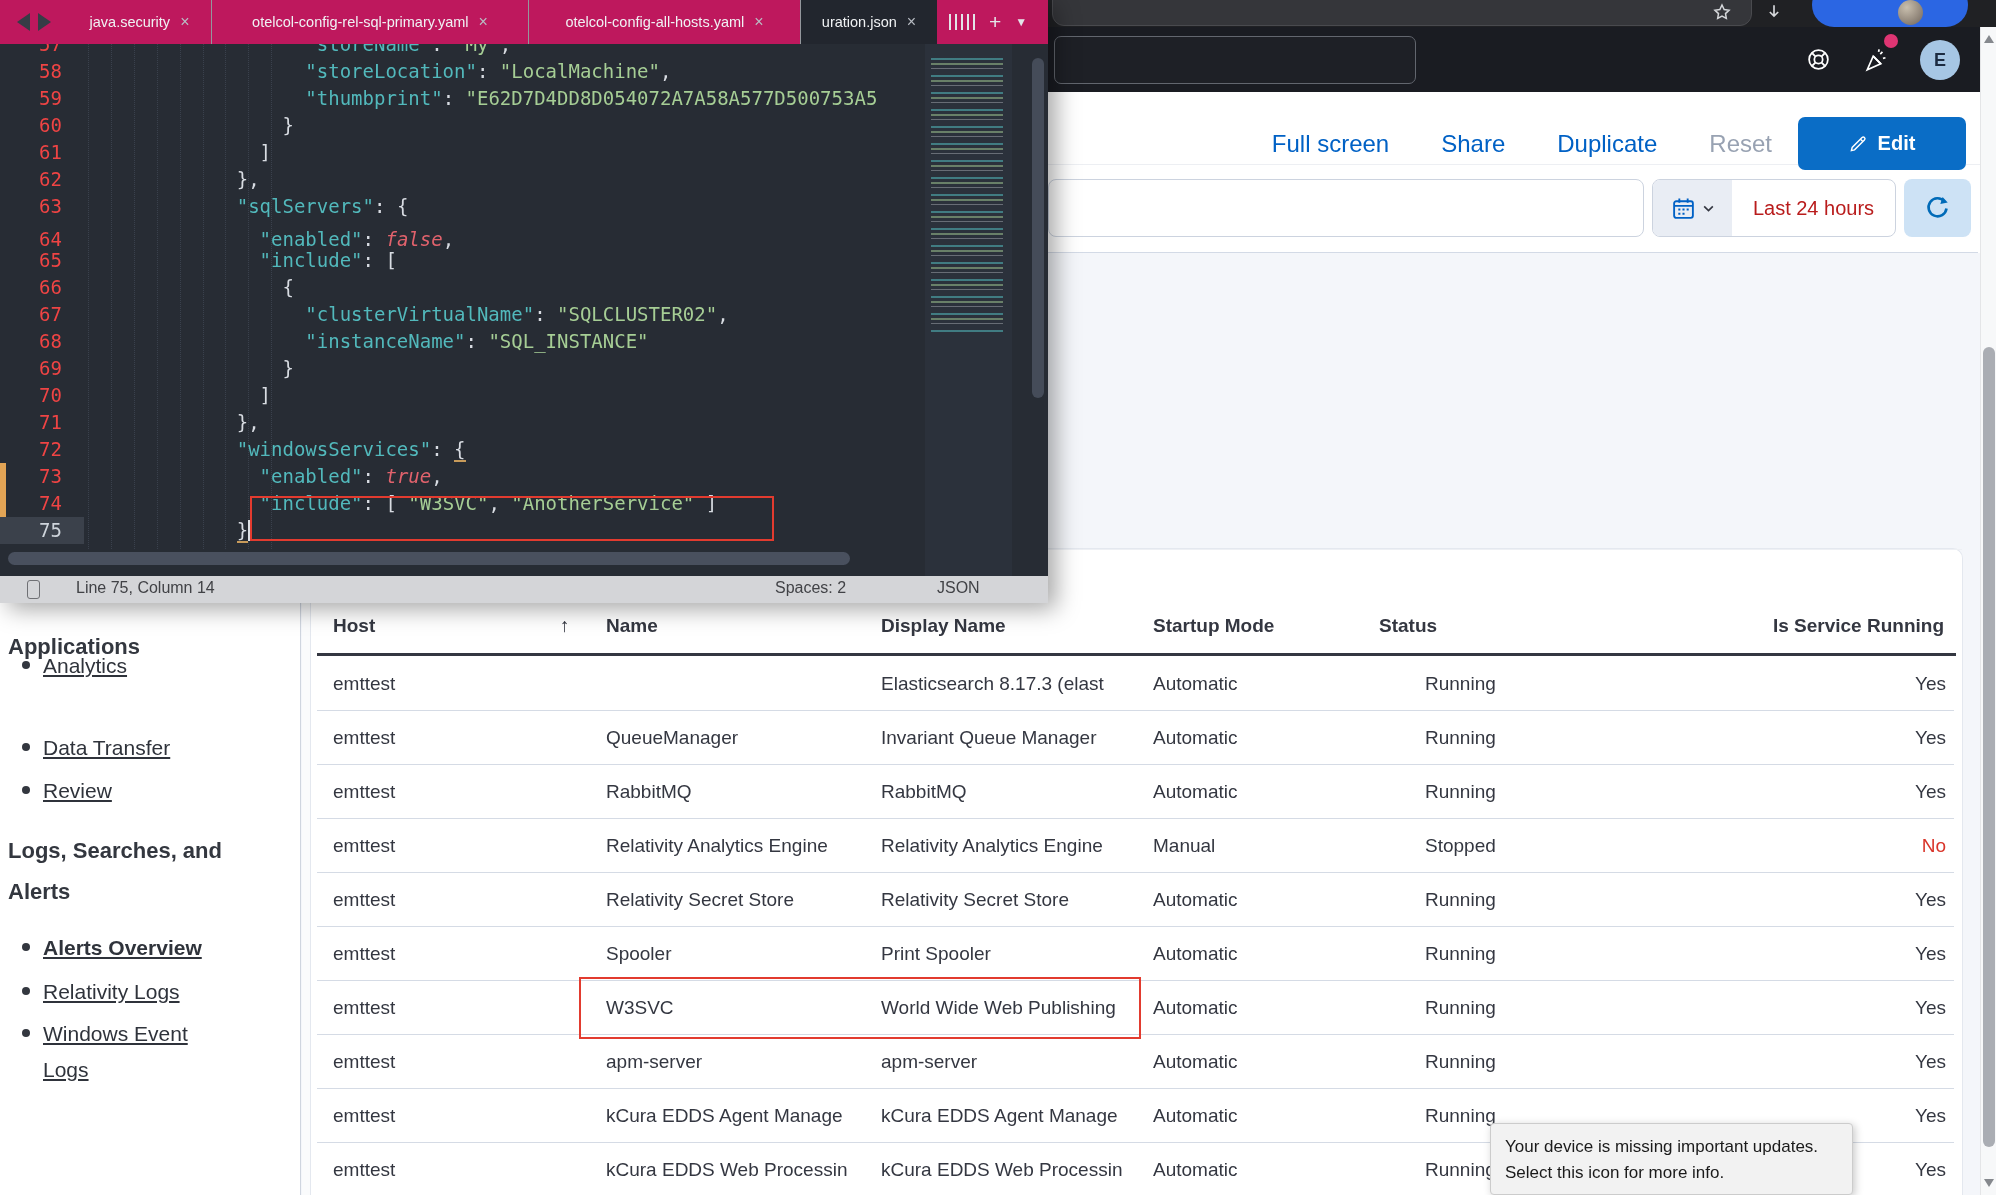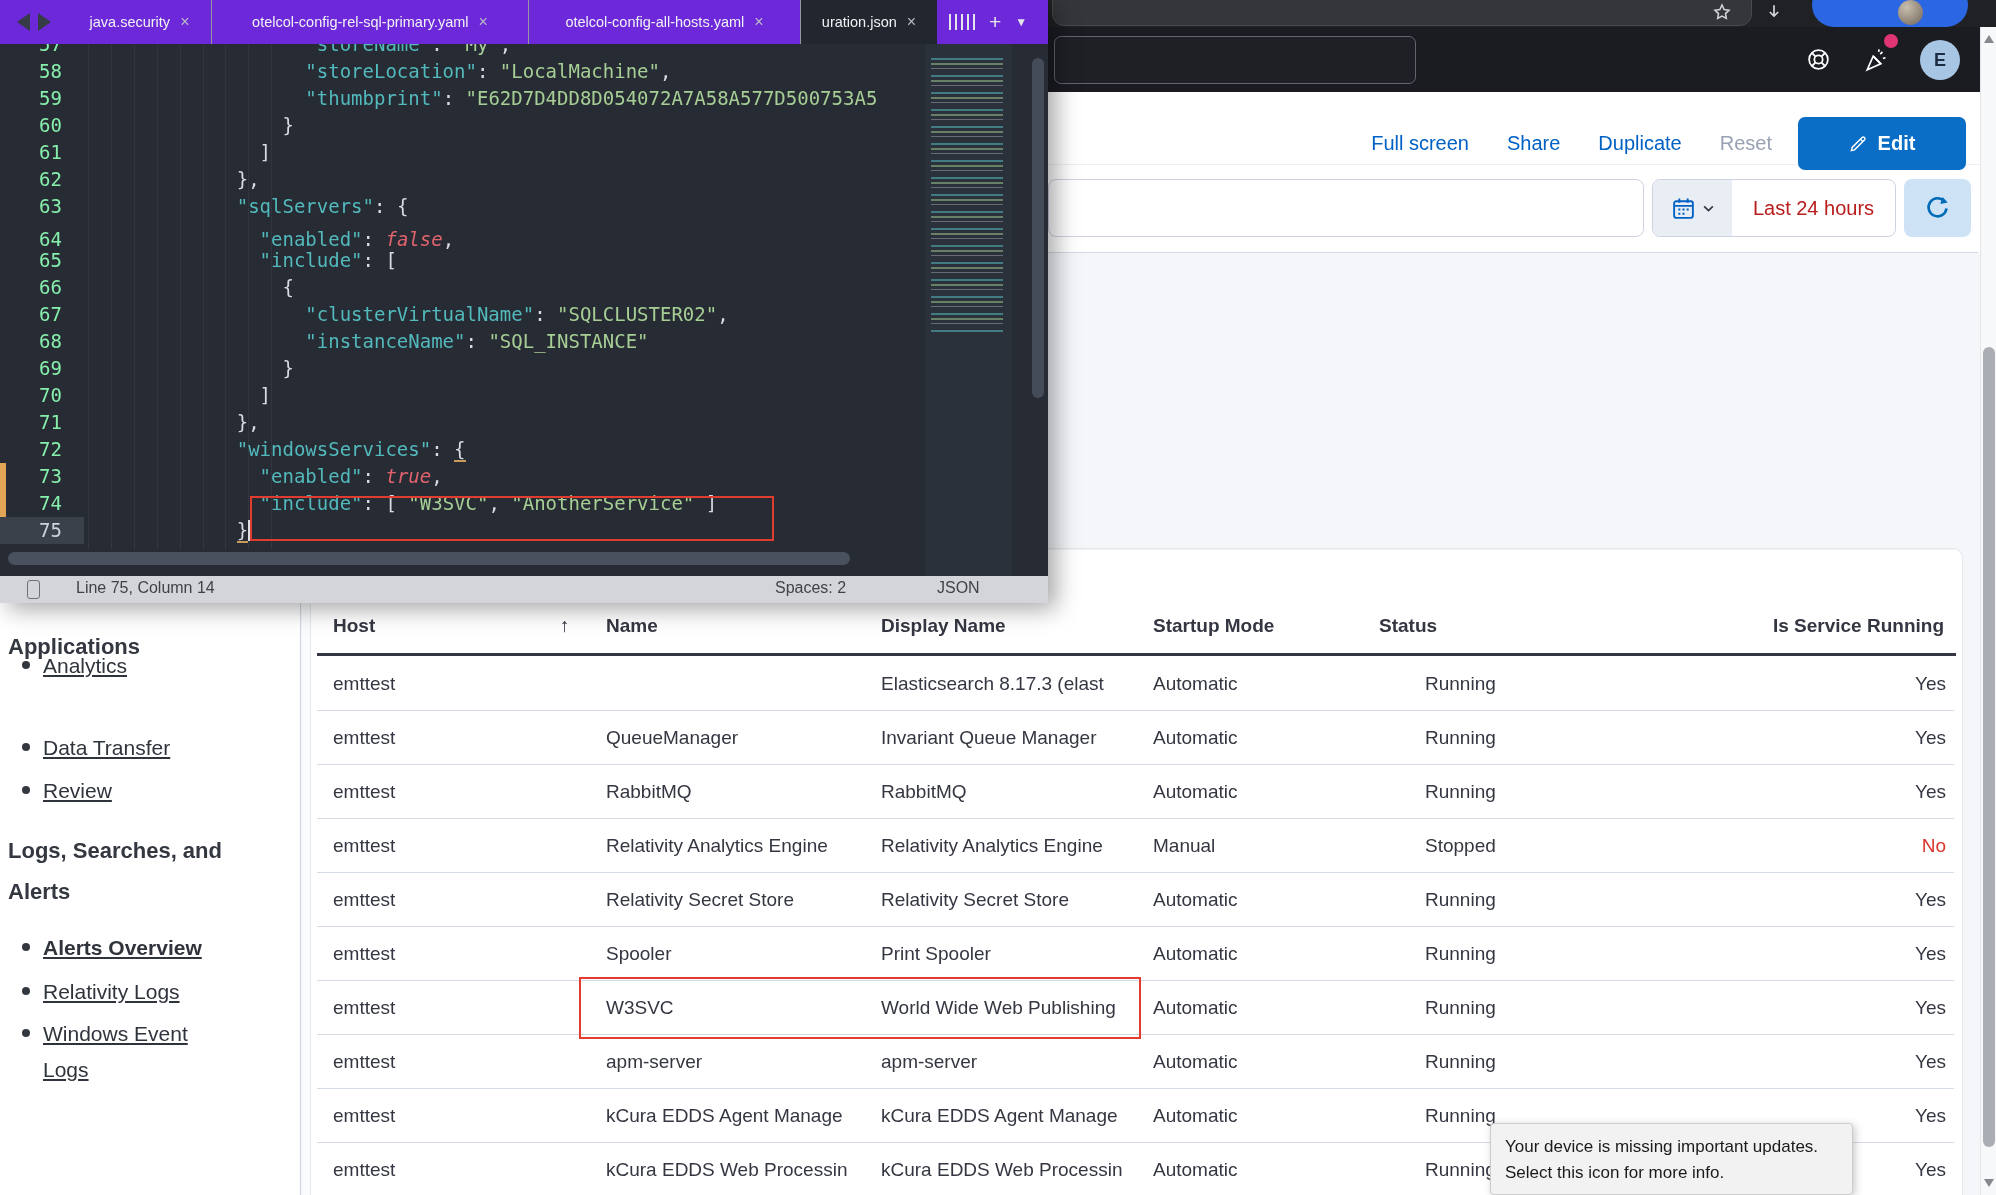--- a/index.html
+++ b/index.html
@@ -25,21 +25,21 @@
   .help-ic { left:1806px; top:47px; width:25px; height:25px; }
   .news-ic { left:1864px; top:47px; width:26px; height:26px; }
   .news-badge { left:1884px; top:34px; width:14px; height:14px; border-radius:50%; background:#df3573; }
   .kbn-avatar { left:1920px; top:40px; width:40px; height:40px; border-radius:50%; background:#a6c6e4;
                 color:#1c2b41; font-weight:bold; font-size:18px; display:flex; align-items:center; justify-content:center; }
 
   
   .white-zone { left:0; top:92px; width:1996px; height:161px; background:#fff; }
   .hairline-toolbar { left:1048px; top:164px; width:932px; height:1px; background:#edeff3; }
   .toolbar-links { top:117px; right:30px; display:flex; align-items:center; }
-  .tb-link { color:#0061c5; font-size:20px; font-weight:500; margin-left:38px; cursor:pointer; }
+  .tb-link { color:#0061c5; font-size:24px; font-weight:500; margin-left:52px; cursor:pointer; }
   .tb-link.disabled { color:#98a2b2; }
   .edit-btn { margin-left:26px; width:168px; height:53px; border-radius:7px; background:#0a6dc6;
               color:#fff; font-size:20px; font-weight:600; display:flex; align-items:center;
               justify-content:center; gap:10px; border:none; cursor:pointer; position:relative; top:0; }
 
   
   .search-input { left:1048px; top:179px; width:596px; height:58px; border-radius:8px; background:#fff;
                   border:1.5px solid #ccd3df; font-size:19px; padding:0 16px; color:#343741; }
   .date-group { left:1652px; top:179px; height:58px; border:1.5px solid #ccd3df; border-radius:8px;
                 display:flex; overflow:hidden; background:#fff; }
@@ -77,42 +77,42 @@
   .tc-startup { left:842px; width:250px; }
   .tc-status { left:1114px; width:250px; }
   .tc-run { right:16px; text-align:right; }
   .tc-run.danger { color:#d9352a; }
   .col-host { left:22px; } .col-name { left:295px; } .col-display { left:570px; }
   .col-startup { left:842px; } .col-status { left:1068px; } .col-running { right:18px; }
 
   
   .editor { left:0; top:0; width:1048px; height:603px; z-index:30;
             box-shadow:8px 6px 22px rgba(0,0,0,.35); }
-  .tabbar { position:absolute; left:0; top:0; width:100%; height:44px; background:#6d28d9;
+  .tabbar { position:absolute; left:0; top:0; width:100%; height:44px; background:#be185d;
             display:flex; align-items:stretch; }
   .navarrows { width:68px; display:flex; align-items:center; justify-content:center; gap:8px; }
   .tri-l { width:0; height:0; border-top:9px solid transparent; border-bottom:9px solid transparent;
            border-right:13px solid #363c46; cursor:pointer; }
   .tri-r { width:0; height:0; border-top:9px solid transparent; border-bottom:9px solid transparent;
            border-left:13px solid #363c46; cursor:pointer; }
   .tab { display:flex; align-items:center; justify-content:center; gap:10px; border-right:1px solid #94979c;
          color:#f0f2f4; font-size:14.5px; cursor:pointer; overflow:hidden; white-space:nowrap; }
   .tab.active { background:#22262e; border-right:none; }
   .tab-close { color:#b9bdc4; font-size:16px; }
   .tab-extras { display:flex; align-items:center; gap:14px; padding-left:12px; }
   .bars-ic { display:flex; gap:4px; cursor:pointer; }
   .bars-ic i { display:block; width:2px; height:16px; background:#e3e5e8; }
   .plus-ic { color:#e3e5e8; font-size:21px; cursor:pointer; }
   .ovf-ic { color:#e3e5e8; font-size:12px; cursor:pointer; }
 
   .codearea { position:absolute; left:0; top:44px; width:100%; height:532px; background:#272c34; overflow:hidden; }
   .guide { position:absolute; top:0; height:505px; width:0; border-left:1px dotted #3a414d; }
   .cl { position:absolute; left:0; width:100%; height:27px; font-family:"DejaVu Sans Mono", monospace;
         font-size:19px; line-height:27px; white-space:pre; }
-  .cl .num { position:absolute; left:0; width:62px; text-align:right; color:#86efac; }
+  .cl .num { position:absolute; left:0; width:62px; text-align:right; color:#ef4444; }
   .cl .txt { position:absolute; left:88px; }
   .gut-hl { position:absolute; left:0; width:84px; height:27px; background:#3b414b; }
   .cl.active .num { color:#ced4db; }
   .modbar { position:absolute; left:0; width:6px; background:#e2a455; }
   .sg-p { color:#d8dce2; } .sg-k { color:#52b9bc; } .sg-s { color:#a6ce95; }
   .sg-b { color:#e0626c; font-style:italic; }
   .sg-u { color:#d8dce2; border-bottom:2px solid #c89b5a; }
   .cursor { display:inline-block; width:2px; height:21px; background:#dde1e6; vertical-align:-4px; }
   .code-redbox { position:absolute; left:250px; top:452px; width:524px; height:45px;
                  border:2px solid #e23b2f; z-index:5; }

